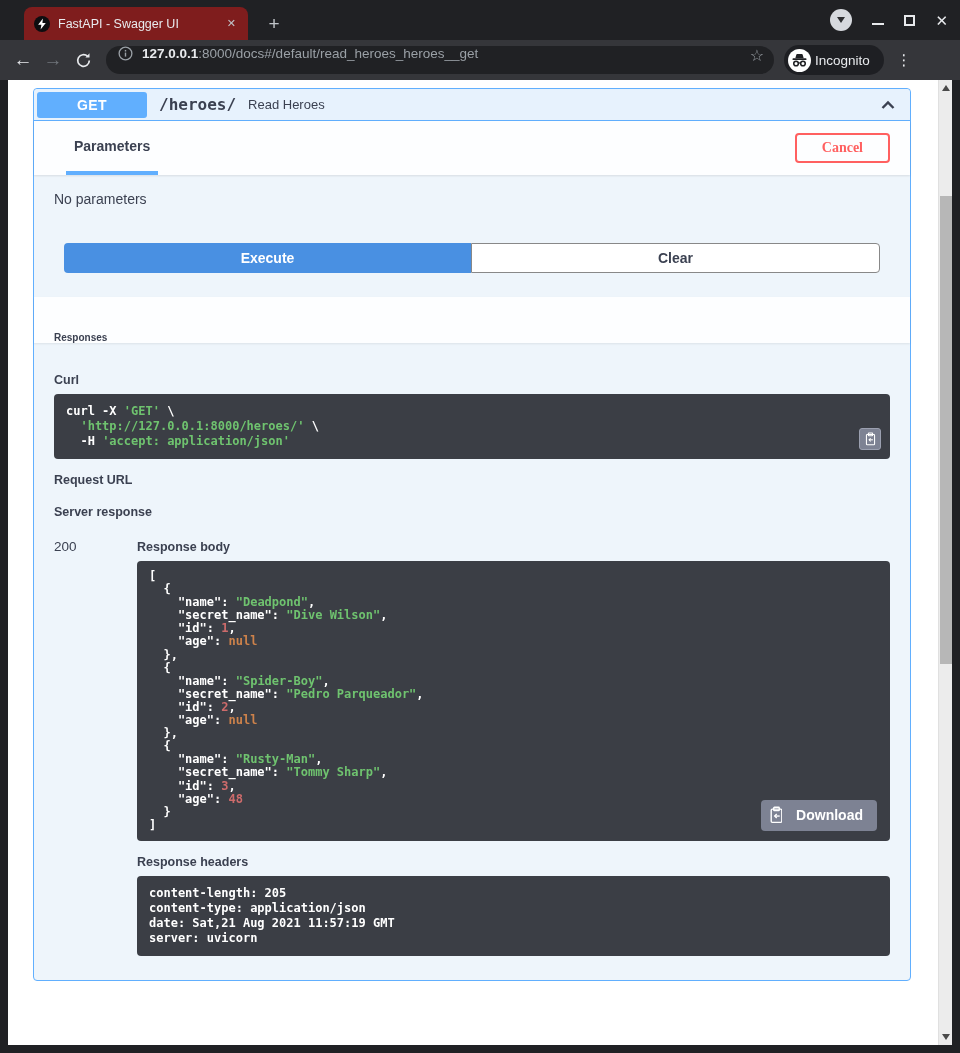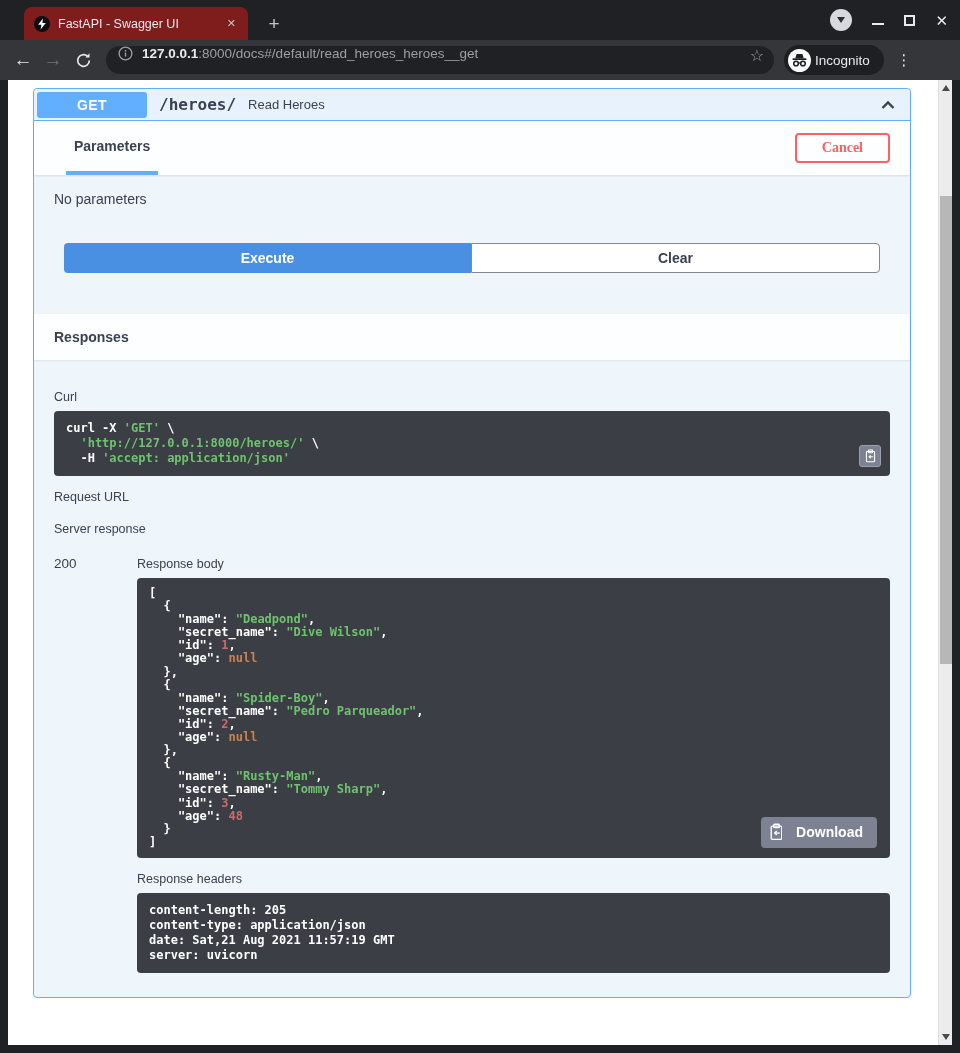--- a/index.html
+++ b/index.html
@@ -53,30 +53,30 @@
   .op-desc{font-size:13px;color:var(--text_dark);margin-left:12px}
   .collapse{margin-left:auto;display:flex;align-items:center}
 
   .section-header{height:54px;display:flex;align-items:center;background:rgba(255,255,255,.85);
                   box-shadow:0 1px 2px rgba(0,0,0,.1);padding:0 20px;position:relative}
   .tab-item{align-self:stretch;display:flex;align-items:center;margin-left:12px;padding:0 8px;
             border-bottom:4px solid var(--accent_blue);font-size:14px;font-weight:700;color:var(--text_dark)}
   .cancel-btn{margin-left:auto;background:transparent;border:2px solid var(--cancel_red);color:var(--cancel_red);
               border-radius:4px;font-weight:700;font-size:14px;padding:5px 25px;font-family:Liberation Serif, serif}
   .params-body{padding:16px 20px 36px;font-size:14px;color:var(--text_dark)}
-  .execute-row{display:flex;padding:0 30px 41px}
+  .execute-row{display:flex;padding:0 30px 24px}
   .btn-execute{flex:1;height:30px;background:var(--execute_blue);color:#fff;border:none;border-radius:4px 0 0 4px;
                font-weight:700;font-size:14px;font-family:inherit}
   .btn-clear{flex:1;height:30px;background:#fff;color:var(--text_dark);border:1px solid #888;border-radius:0 4px 4px 0;
              font-weight:700;font-size:14px;font-family:inherit}
 
-  .responses-header{height:46px;display:flex;align-items:center;background:rgba(255,255,255,.85);
-                    box-shadow:0 1px 2px rgba(0,0,0,.08);padding:0 20px;font-size:14px;font-weight:700;color:var(--text_dark)}
+  .responses-header{height:46px;display:flex;align-items:flex-end;background:rgba(255,255,255,.85);
+                    box-shadow:0 1px 2px rgba(0,0,0,.08);padding:0 20px;font-size:10px;font-weight:700;color:var(--text_dark)}
   .responses-inner{padding:14px 20px 24px}
-  .blk-label{font-size:12.5px;font-weight:400;color:var(--text_dark);margin:14px 0 7px}
+  .blk-label{font-size:12.5px;font-weight:700;color:var(--text_dark);margin:14px 0 7px}
   .blk-label.first{margin-top:16px}
   pre.code{background:var(--code_block_bg);color:#fff;border-radius:4px;padding:10px 12px;
            font:700 12px/1.25 "DejaVu Sans Mono",monospace;white-space:pre;overflow:hidden;margin:0}
   .tok-str{color:var(--string_green)}
   .tok-num{color:var(--number_red)}
   .tok-null{color:var(--null_orange)}
   .rel{position:relative}
   .copy-sm{position:absolute;right:9px;bottom:9px;width:22px;height:22px;background:var(--gray_button);
            border:1px solid #9ba0b0;border-radius:3px;display:flex;align-items:center;justify-content:center}
   .srv-label{margin-top:18px}

